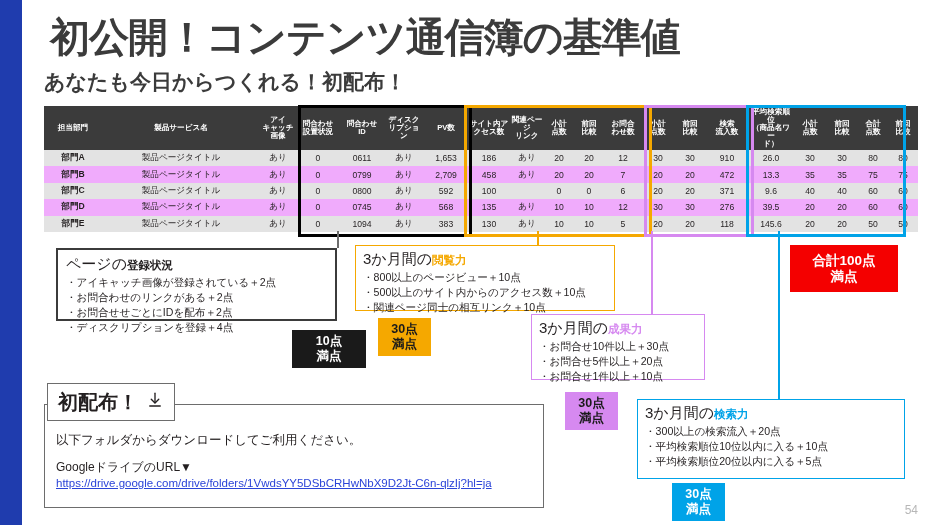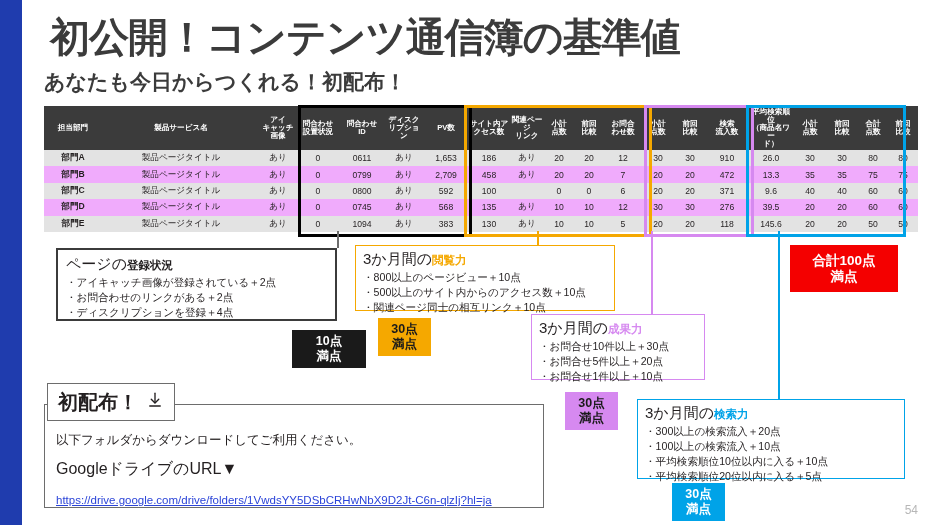--- a/index.html
+++ b/index.html
@@ -91,21 +91,21 @@
   .chip-blue{background:#00a3e8;color:#ffffff;}
   .chip-red{background:#f40000;color:#ffffff;font-size:13.5px;}
 
   
   #dlbox{position:absolute;left:44px;top:404px;width:500px;height:104px;border:1.5px solid #6d6d6d;background:#fff;box-sizing:border-box;}
   #dltag{position:absolute;left:47px;top:383px;width:128px;height:38px;border:1.5px solid #6d6d6d;background:#fff;box-sizing:border-box;
           display:flex;align-items:center;gap:8px;padding-left:10px;}
   #dltag .tagtext{font-size:20px;font-weight:bold;color:#231f20;white-space:nowrap;}
   #dlbody{position:absolute;left:56px;top:432px;width:480px;}
   #dlbody .line1{font-size:12.5px;color:#231f20;margin-bottom:10px;}
-  #dlbody .line2{font-size:16px;color:#231f20;margin-bottom:14px;}
+  #dlbody .line2{font-size:12px;color:#231f20;margin-bottom:1px;}
   #dlbody .url{font-size:11.5px;color:#2b44d8;text-decoration:underline;white-space:nowrap;}
 
   .pagenum{position:absolute;right:16px;bottom:8px;font-size:12px;color:#b7b7b7;}
 </style>
 </head>
 <body>
 
 <div id="slide">
 
   <div class="leftbar"></div>
@@ -346,20 +346,21 @@
   <div class="conn p" style="left:651px;top:231px;width:2px;height:83px;"></div>
   <div class="conn b" style="left:778px;top:231px;width:2px;height:168px;"></div>
 
   <div class="callout co-black" style="left:56px;top:248px;width:281px;height:73px;padding:5px 8px 0 8px;">
     <div class="head">
       <span class="norm">ページの</span><span>登録状況</span>
     </div>
     <ul>
       <li>・アイキャッチ画像が登録されている＋2点</li>
       <li>・お問合わせのリンクがある＋2点</li>
+      <li>・お問合せせごとにIDを配布＋2点</li>
       <li>・ディスクリプションを登録＋4点</li>
     </ul>
   </div>
   <div class="chip chip-black" style="left:292px;top:330px;width:74px;height:38px;">
     <span>10点</span>
     <span>満点</span>
   </div>
 
   <div class="callout co-yellow" style="left:355px;top:245px;width:260px;height:66px;padding:4px 7px 0 7px;">
     <div class="head">
@@ -390,21 +391,20 @@
     <span>30点</span>
     <span>満点</span>
   </div>
 
   <div class="callout co-blue" style="left:637px;top:399px;width:268px;height:80px;padding:4px 7px 0 7px;">
     <div class="head">
       <span class="norm">3か月間の</span><span class="hl-b">検索力</span>
     </div>
     <ul>
       <li>・300以上の検索流入＋20点</li>
-      <li>・100以上の検索流入＋10点</li>
       <li>・平均検索順位10位以内に入る＋10点</li>
       <li>・平均検索順位20位以内に入る＋5点</li>
     </ul>
   </div>
   <div class="chip chip-blue" style="left:672px;top:483px;width:53px;height:38px;">
     <span>30点</span>
     <span>満点</span>
   </div>
 
   <div class="chip chip-red" style="left:790px;top:245px;width:108px;height:47px;">

